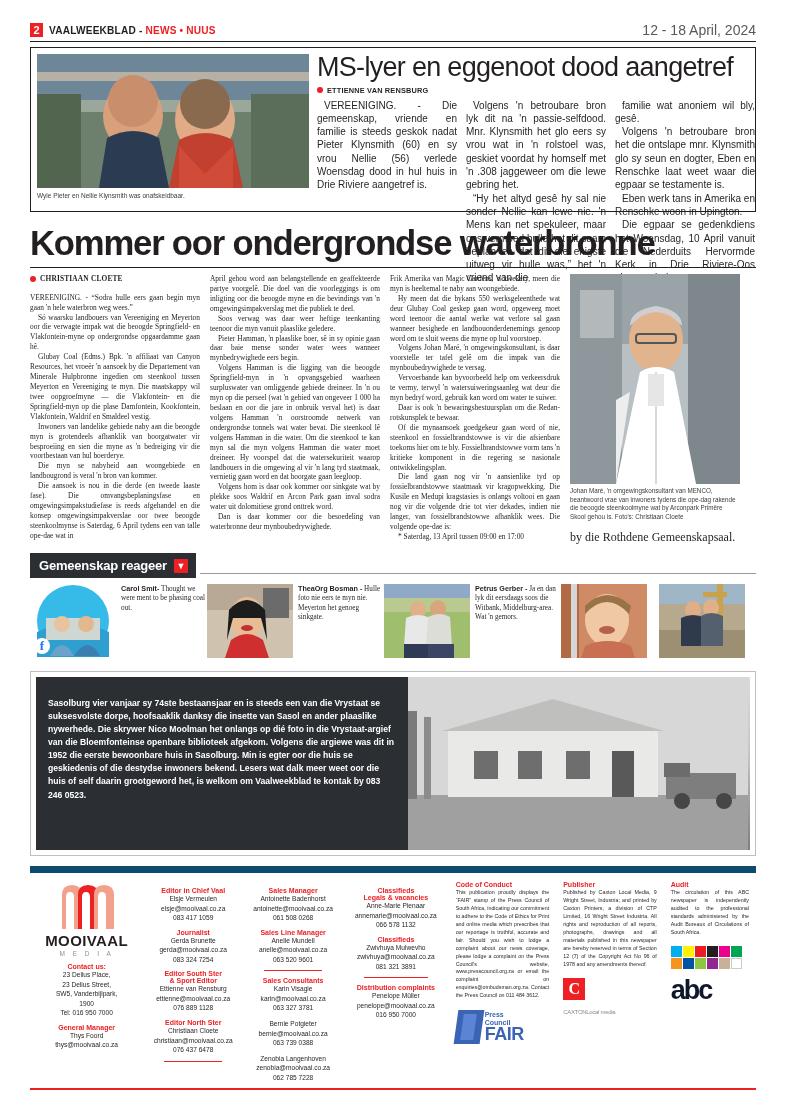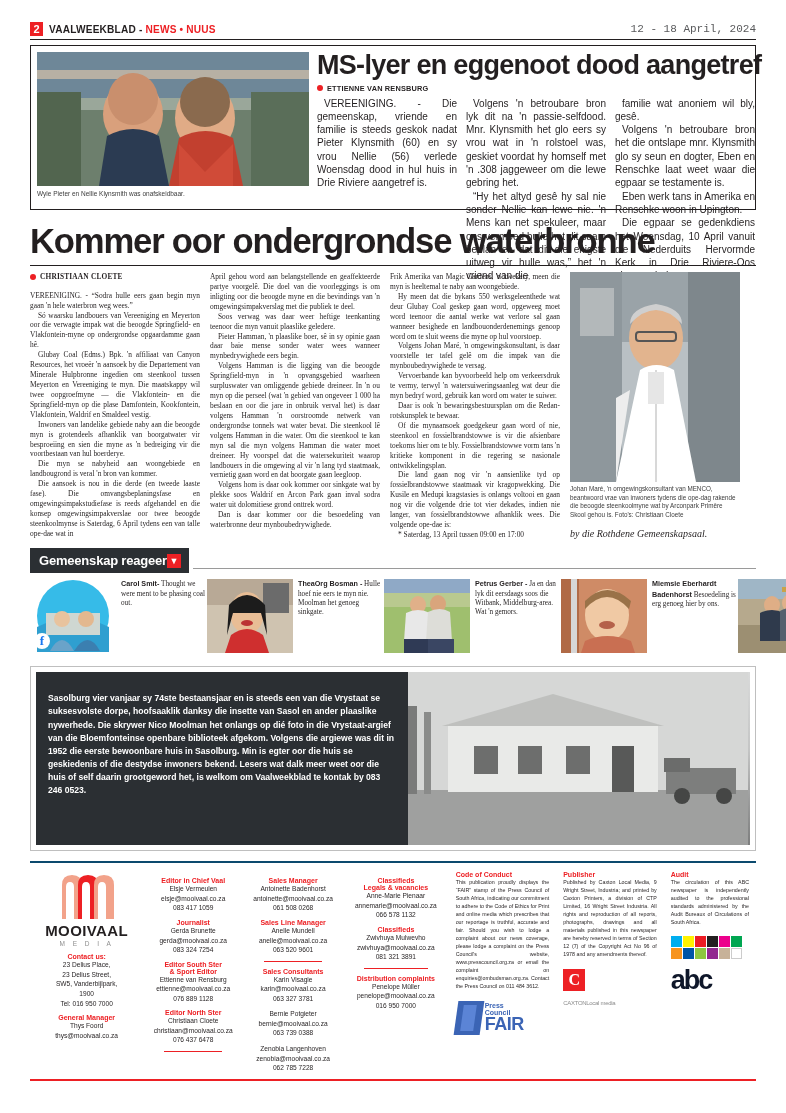--- a/index.html
+++ b/index.html
@@ -14,35 +14,35 @@
   
   .masthead { display:flex; align-items:center; gap:6px; padding-top:22px; padding-bottom:3px; }
   .page-num {
     background:#ED2024; color:#fff; font-weight:bold; font-size:11px;
     width:13px; height:14px; display:flex; align-items:center; justify-content:center;
     font-family:"Liberation Sans", sans-serif;
   }
   .mast-title { font-size:11px; font-weight:bold; letter-spacing:.2px; color:#231f20;
                 font-family:"Liberation Sans", sans-serif; transform: scaleX(0.92); transform-origin:left center;}
   .mast-title .red { color:#ED2024; }
-  .mast-date { margin-left:auto; font-size:11px; color:#58595b; font-family:Liberation Mono, monospace;}
+  .mast-date { margin-left:auto; font-size:14px; color:#58595b; font-family:Liberation Sans, sans-serif;}
   .mast-rule { border-bottom:1px solid #231f20; margin-bottom:5px; }
 
   
   .top-article { border:1px solid #231f20; padding:6px; display:flex; gap:8px; height:165px; }
   .top-photo-wrap { width:272px; flex-shrink:0; display:flex; flex-direction:column; }
   .top-photo {
     width:272px; height:134px; position:relative; overflow:hidden;
     background:linear-gradient(180deg,#b9c9d6 0%, #8fa8ba 38%, #6f8ea3 55%, #5a7b8f 100%);
   }
   .photo-caption { font-size:6.5px; color:#3b3b3b; padding-top:4px; font-family:"Liberation Sans", sans-serif;}
 
   .top-text { flex:1; display:flex; flex-direction:column; }
   .top-headline {
-    font-size:27px; line-height:1.02; font-weight:bold; color:#231f20; letter-spacing:-.7px;
+    font-size:27px; line-height:1.02; font-weight:normal; color:#231f20; letter-spacing:-.7px;
     font-family:"Liberation Sans", sans-serif; margin-bottom:4px; white-space:nowrap;
   }
   .byline { display:flex; align-items:center; gap:4px; margin-bottom:4px; }
   .byline .dot { width:6px; height:6px; border-radius:50%; background:#ED2024; display:inline-block;}
   .byline .name { font-size:8px; font-weight:bold; letter-spacing:.2px; color:#231f20; transform:scaleX(.92); transform-origin:left;}
   .top-cols { display:flex; gap:9px; }
   .top-cols .col { width:140px; font-family:Liberation Sans, sans-serif; font-size:10px; line-height:1.33; color:#231f20; text-align:justify;}
   .top-cols .col p { text-indent:7px; }
 
   
@@ -61,30 +61,30 @@
   .byline2 { display:flex; align-items:center; gap:4px; margin-bottom:8px;}
   .byline2 .dot { width:6px; height:6px; border-radius:50%; background:#ED2024;}
   .byline2 .name { font-size:8px; font-weight:bold; color:#231f20; letter-spacing:.2px; transform:scaleX(.92); transform-origin:left;}
 
   .mcol4 { width:170px; }
   .mine-photo {
     width:170px; height:210px; margin-bottom:3px; position:relative; overflow:hidden;
     background:linear-gradient(180deg,#cfd6da 0%, #a9b4bb 30%, #8d9aa3 60%, #6f7b84 100%);
   }
   .mine-caption { font-size:6.3px; line-height:1.35; color:#3b3b3b; font-family:"Liberation Sans", sans-serif; margin-bottom:8px;}
-  .mcol4 .tail { font-family:"Liberation Serif", serif; font-size:10px; line-height:1.34; color:#231f20;font-style:italic; }
+  .mcol4 .tail { font-family:"Liberation Serif", serif; font-size:12px; line-height:1.34; color:#231f20; }
   .mcol4 .tail p { text-indent:8px; }
   .mcol4 .tail p.noind { text-indent:0; }
 
   
   .community { margin-top:8px; }
   .comm-head-row { display:flex; align-items:flex-end; gap:0; }
   .comm-tab {
     background:#2b2f33; color:#fff; font-weight:bold; font-size:13px; letter-spacing:-.2px;
-    padding:5px 8px 5px 9px; display:flex; align-items:center; 
+    padding:5px 8px 5px 9px; display:flex; align-items:center; gap:7px;
     font-family:"Liberation Sans", sans-serif;
   }
   .comm-tab .chev {
     background:#ED2024; color:#fff; width:14px; height:14px; font-size:9px;
     display:flex; align-items:center; justify-content:center; font-weight:bold;
   }
   .comm-rule { flex:1; border-bottom:1px solid #9a9a9a; margin-bottom:4px; margin-left:4px;}
   .comm-grid { display:flex; gap:0; margin-top:6px; }
   .comm-item { display:flex; gap:5px; width:179px; }
   .comm-thumb { width:86px; height:74px; flex-shrink:0; position:relative; overflow:hidden; }
@@ -100,21 +100,21 @@
   .huis { margin-top:13px; border:1px solid #bfbfbf; background:#fff; padding:5px; display:flex; gap:0; height:185px;}
   .huis-dark { background:#2b2f33; width:372px; padding:11px 12px; flex-shrink:0;}
   .huis-title { display:inline-block; background:#FFE200; color:#231f20; font-weight:bold; font-size:13.5px;
                 padding:2px 6px; line-height:1.35; font-family:"Liberation Sans", sans-serif; }
   .huis-body { color:#fff; font-size:8.6px; line-height:1.52; font-weight:bold; margin-top:9px;
                font-family:"Liberation Sans", sans-serif;}
   .huis-photo { flex:1; background:linear-gradient(180deg,#d9dada 0%, #c4c5c5 45%, #9a9b9b 75%, #7d7e7e 100%);
                 position:relative; overflow:hidden; }
 
   
-  .footer { margin-top:10px; border-top:2px solid #0c4a6e; border-bottom:2px solid #ED2024; padding:8px 0 6px;
+  .footer { margin-top:10px; border-top:7px solid #0c4a6e; border-bottom:2px solid #ED2024; padding:8px 0 6px;
             display:flex; gap:0; }
   .f-col { padding:0 7px; font-family:"Liberation Sans", sans-serif;}
   .f-logo { width:118px; text-align:center; }
   .logo-mark { width:62px; height:46px; margin:2px auto 3px; position:relative;}
   .logo-name { font-size:15px; font-weight:bold; color:#231f20; letter-spacing:.4px;}
   .logo-sub { font-size:6.5px; letter-spacing:3px; color:#8d8d8d; margin-top:1px; }
   .f-red { color:#ED2024; font-weight:bold; font-size:7px; }
   .f-txt { font-size:6.6px; color:#231f20; line-height:1.45; }
   .f-block { margin-top:6px; }
   .f-div { border-top:1px solid #ED2024; margin:6px 14px; }
@@ -290,21 +290,21 @@
           <svg width="86" height="74" viewBox="0 0 86 74">
             <rect width="86" height="74" fill="#cfc3b0"></rect>
             <rect x="0" y="0" width="86" height="26" fill="#b8a996"></rect>
             <rect x="56" y="4" width="26" height="30" fill="#6b6b6b"></rect>
             <ellipse cx="40" cy="34" rx="17" ry="21" fill="#e8bd95"></ellipse>
             <path d="M22 26 Q40 6 58 26 L60 56 L54 34 L26 34 L20 56 Z" fill="#1c1c1c"></path>
             <path d="M24 56 Q40 44 56 56 L62 74 L18 74 Z" fill="#cf2f2f"></path>
             <ellipse cx="40" cy="44" rx="6" ry="3" fill="#b33"></ellipse>
           </svg>
         </div>
-        <div class="comm-txt"><b>TheaOrg Bosman -</b> <span>Hulle hoef nie eers te myn nie. Moolman het genoeg sinkgate.</span></div>
+        <div class="comm-txt"><b>TheaOrg Bosman -</b> <span>Hulle foto nie eers te myn nie. Meyerton het genoeg sinkgate.</span></div>
       </div>
 
       <div class="comm-item">
         <div class="comm-thumb">
           <svg width="86" height="74" viewBox="0 0 86 74">
             <rect width="86" height="74" fill="#9fbf6e"></rect>
             <rect x="0" y="0" width="86" height="18" fill="#8fa9c6"></rect>
             <rect x="0" y="14" width="86" height="14" fill="#b9c98f"></rect>
             <ellipse cx="34" cy="26" rx="8" ry="9" fill="#e0b089"></ellipse>
             <ellipse cx="54" cy="25" rx="8" ry="9" fill="#d9a57c"></ellipse>
@@ -322,21 +322,20 @@
           <svg width="86" height="74" viewBox="0 0 86 74">
             <rect width="86" height="74" fill="#cf8b66"></rect>
             <rect x="0" y="0" width="18" height="74" fill="#b06a46"></rect>
             <rect x="10" y="0" width="6" height="74" fill="#d6d6d6"></rect>
             <ellipse cx="46" cy="36" rx="22" ry="26" fill="#f0c9a4"></ellipse>
             <path d="M24 30 Q46 6 68 30 L70 22 Q46 0 24 22 Z" fill="#9a7248"></path>
             <path d="M24 62 Q46 52 70 62 L74 74 L20 74 Z" fill="#c96f52"></path>
             <ellipse cx="46" cy="46" rx="8" ry="4" fill="#b5614a"></ellipse>
           </svg>
         </div>
-        <div class="comm-txt"><b>Miemsie Eberhardt Badenhorst</b> <span>Besoedeling is erg genoeg hier by ons.</span></div>
       </div>
 
       <div class="comm-item">
         <div class="comm-thumb">
           <svg width="86" height="74" viewBox="0 0 86 74">
             <rect width="86" height="74" fill="#b6a98d"></rect>
             <rect x="0" y="0" width="86" height="20" fill="#9fb6c6"></rect>
             <rect x="0" y="46" width="86" height="28" fill="#9c8f72"></rect>
             <rect x="58" y="0" width="6" height="46" fill="#c9a24a"></rect>
             <rect x="44" y="8" width="24" height="5" fill="#c9a24a"></rect>

